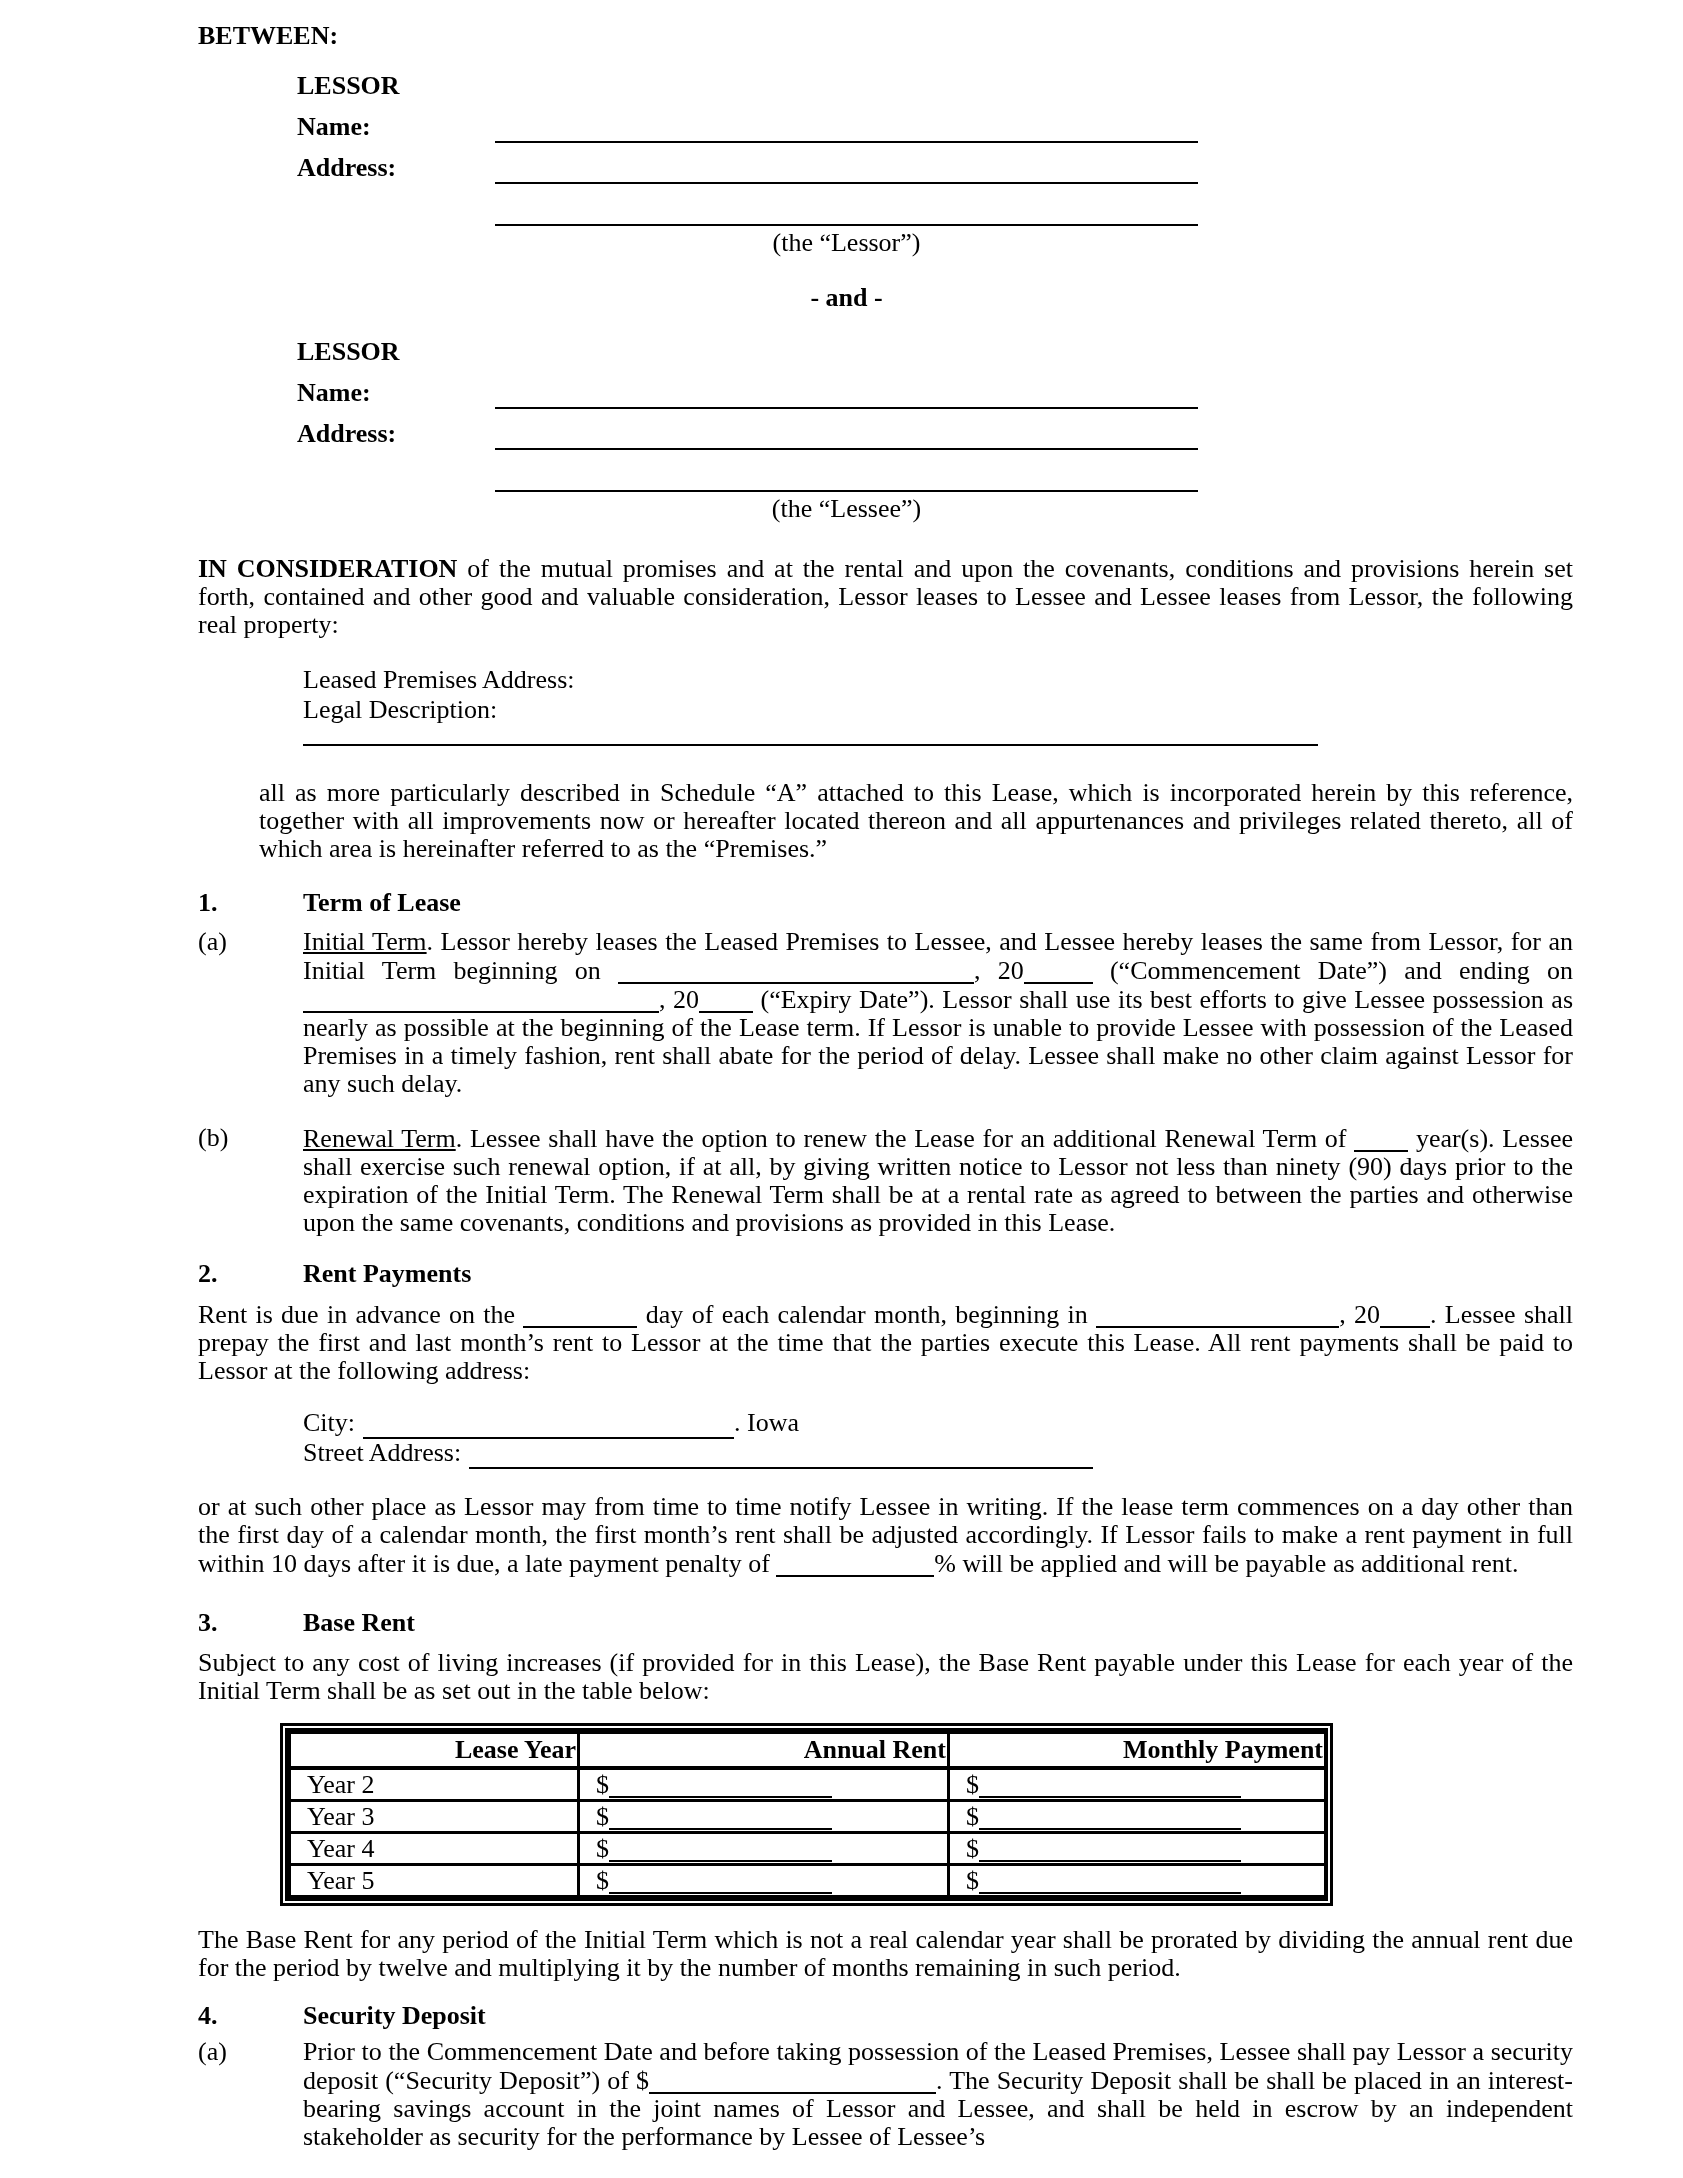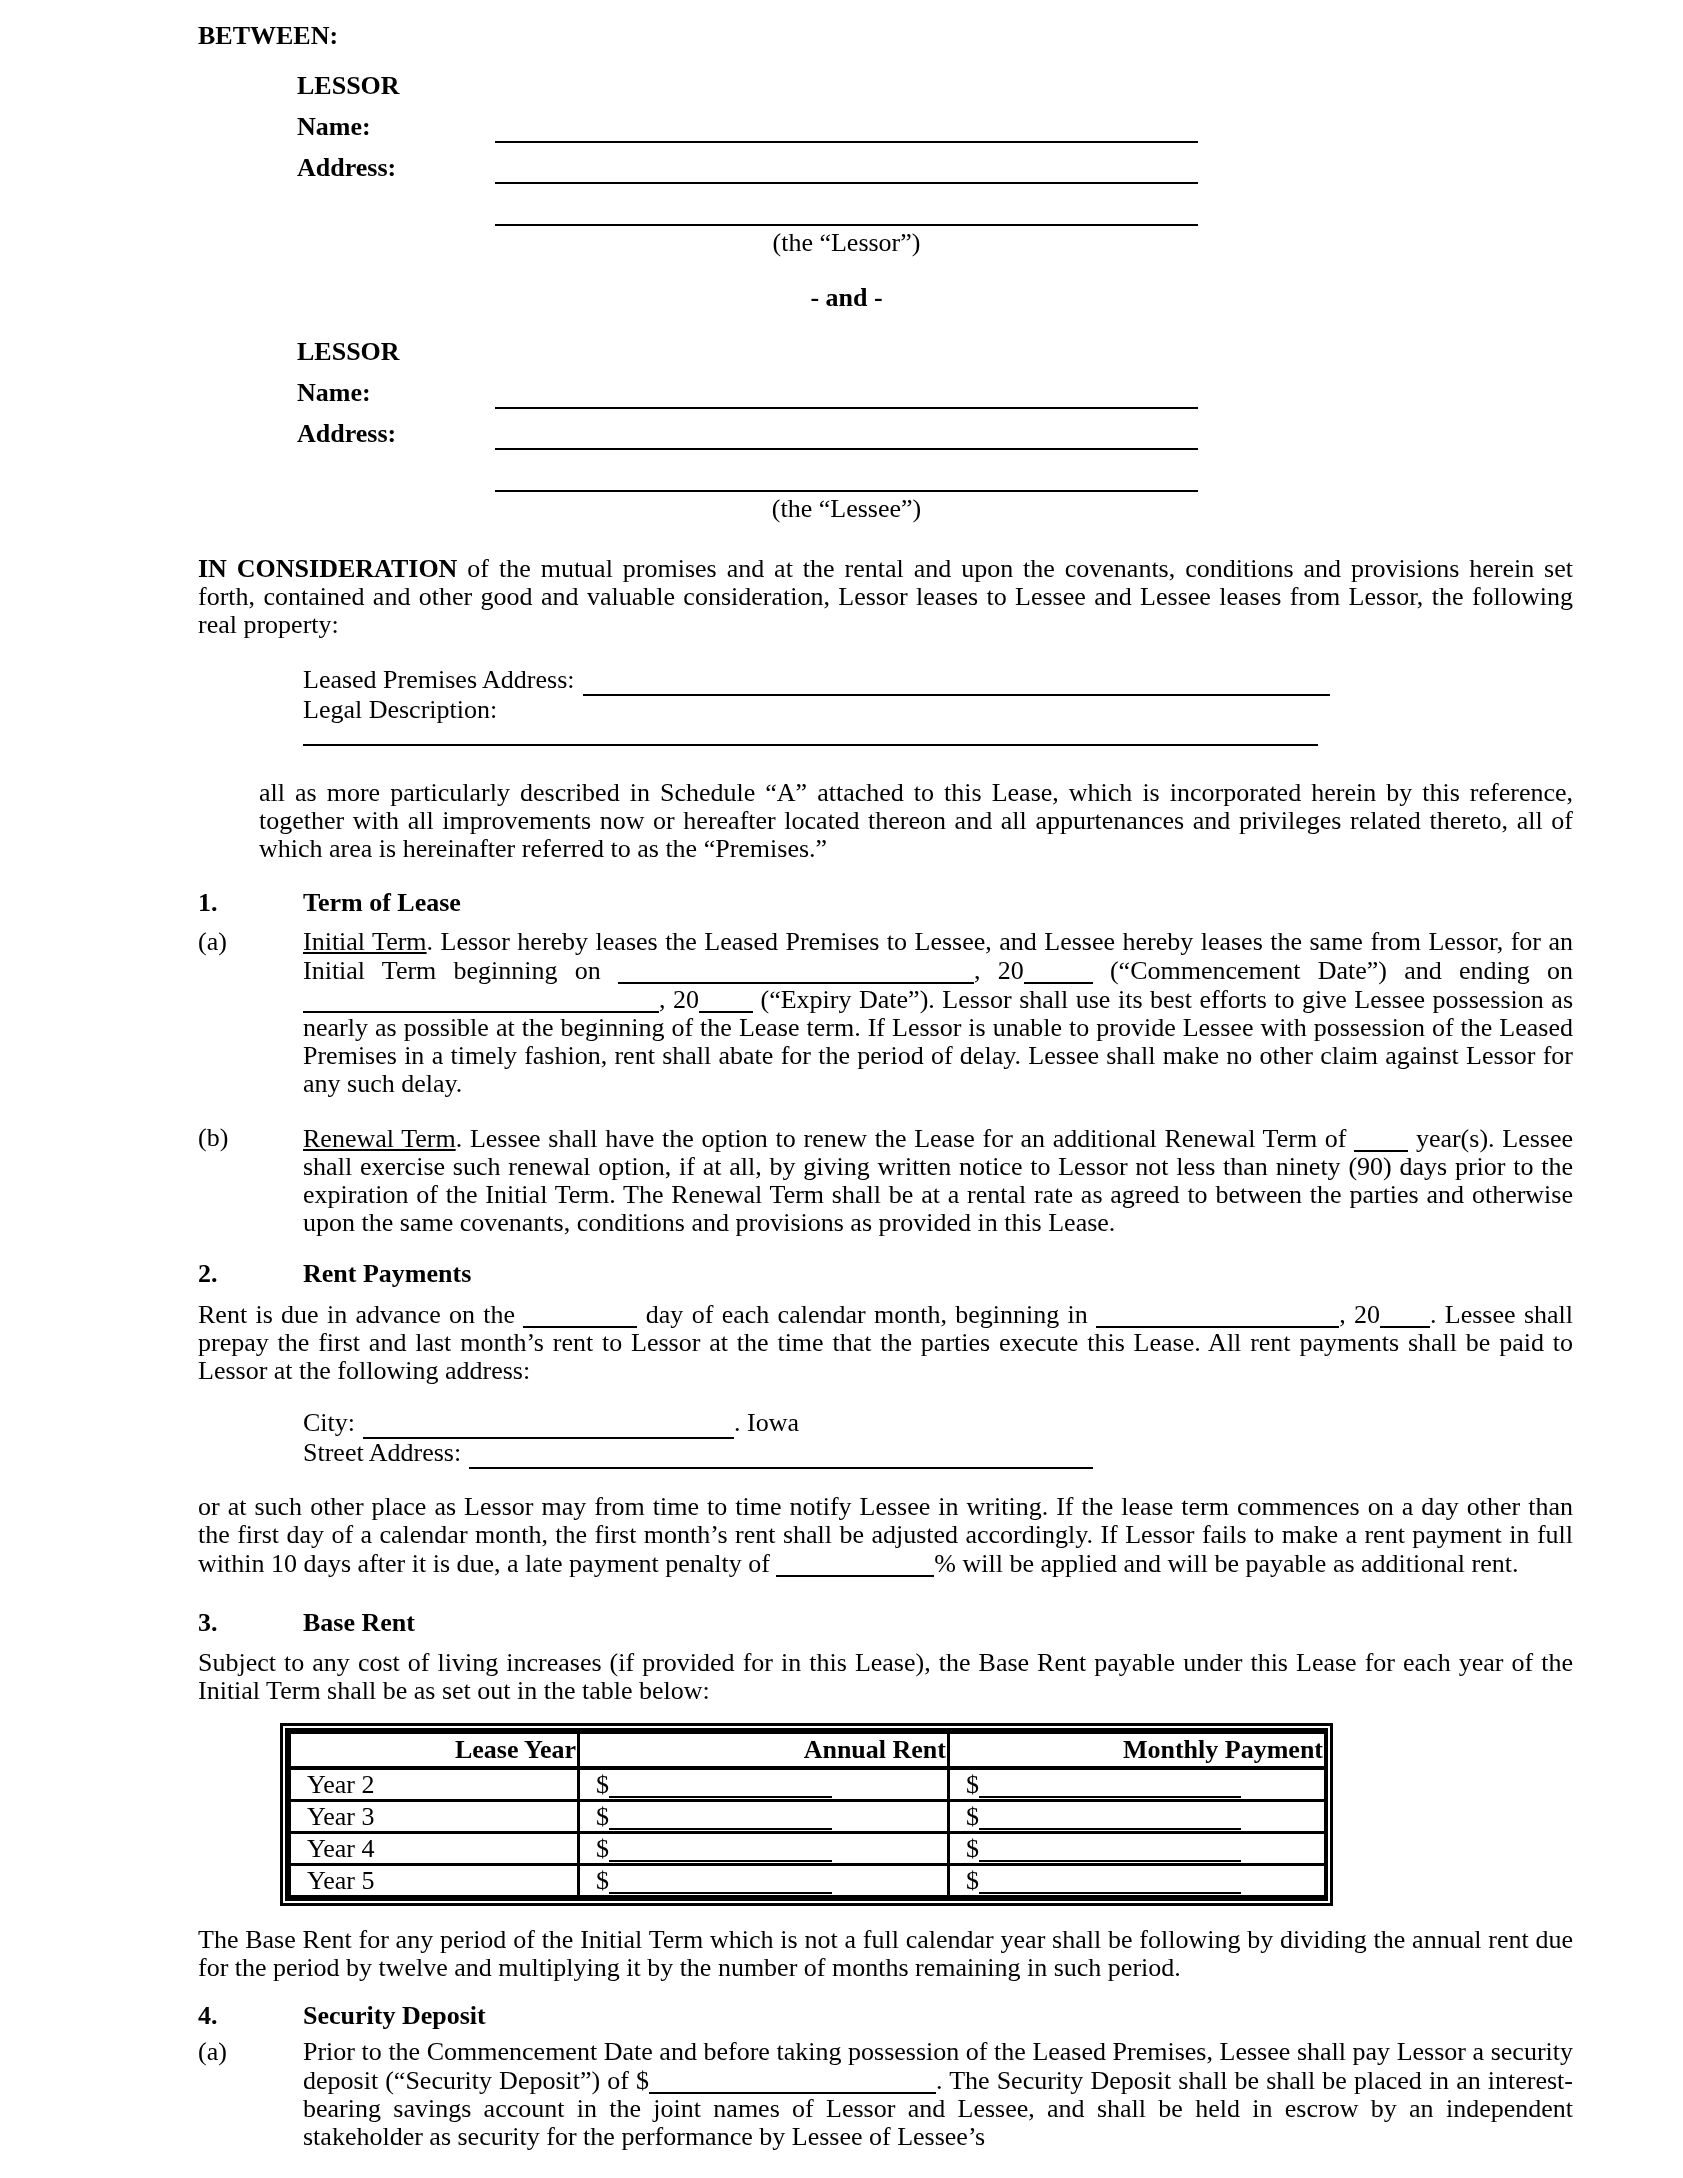--- a/index.html
+++ b/index.html
@@ -23,21 +23,21 @@
   .frow .lbl{font-weight:bold;width:198px;flex:none;}
   .wline{flex:none;width:703px;border-bottom:2px solid #000;height:28px;align-self:flex-end;}
   .xrow{margin-left:198px;margin-top:14px;height:26px;}
   .xrow .wline2{width:703px;border-bottom:2px solid #000;height:26px;}
   .alias{margin-left:198px;width:703px;text-align:center;margin-top:5px;}
   .and-sep{margin-left:297px;width:703px;text-align:center;font-weight:bold;margin-top:27px;margin-bottom:26px;}
   
   .para{text-align:justify;}
   .consideration{margin-top:32px;}
   .premises{margin-left:105px;margin-top:27px;width:1027px;}
-  .prow{display:flex;}
+  .prow{display:flex;flex-direction:column;}
   .prow .plbl{flex:none;white-space:nowrap;}
   .pfill{flex:1;border-bottom:2px solid #000;height:28px;align-self:flex-end;margin-left:8px;}
   .legal-line{width:1015px;border-bottom:2px solid #000;height:20px;}
   .schedule{margin-left:61px;margin-top:33px;}
   .sec-head{display:flex;font-weight:bold;}
   .sec-num{width:105px;flex:none;}
   .sec-title{flex:1;}
   .item{display:flex;}
   .item-marker{width:105px;flex:none;}
   .item-body{flex:1;text-align:justify;}
@@ -181,21 +181,21 @@
           </tr>
           <tr>
             <td>Year 5</td>
             <td><span>$</span><span class="blank" style="width: 223px;"></span></td>
             <td><span>$</span><span class="blank" style="width: 262px;"></span></td>
           </tr>
         </tbody>
     </table>
   </div>
 
-  <div class="para mt20"><span>The Base Rent for any period of the Initial Term which is not a full calendar year shall be following by dividing the annual rent due for the period by twelve and multiplying it by the number of months remaining in such period.</span></div>
+  <div class="para mt20"><span>The Base Rent for any period of the Initial Term which is not a real calendar year shall be prorated by dividing the annual rent due for the period by twelve and multiplying it by the number of months remaining in such period.</span></div>
 
   <div class="sec-head mt20">
     <span class="sec-num">4.</span>
     <span class="sec-title">Security Deposit</span>
   </div>
   <div class="item mt8">
     <span class="item-marker">(a)</span>
     <span class="item-body"><span>Prior to the Commencement Date and before taking possession of the Leased Premises, Lessee shall pay Lessor a security deposit (“Security Deposit”) of $</span><span class="blank" style="width: 287px;"></span><span>. The Security Deposit shall be shall be placed in an interest-bearing savings account in the joint names of Lessor and Lessee, and shall be held in escrow by an independent stakeholder as security for the performance by Lessee of Lessee’s</span></span>
   </div>
 

